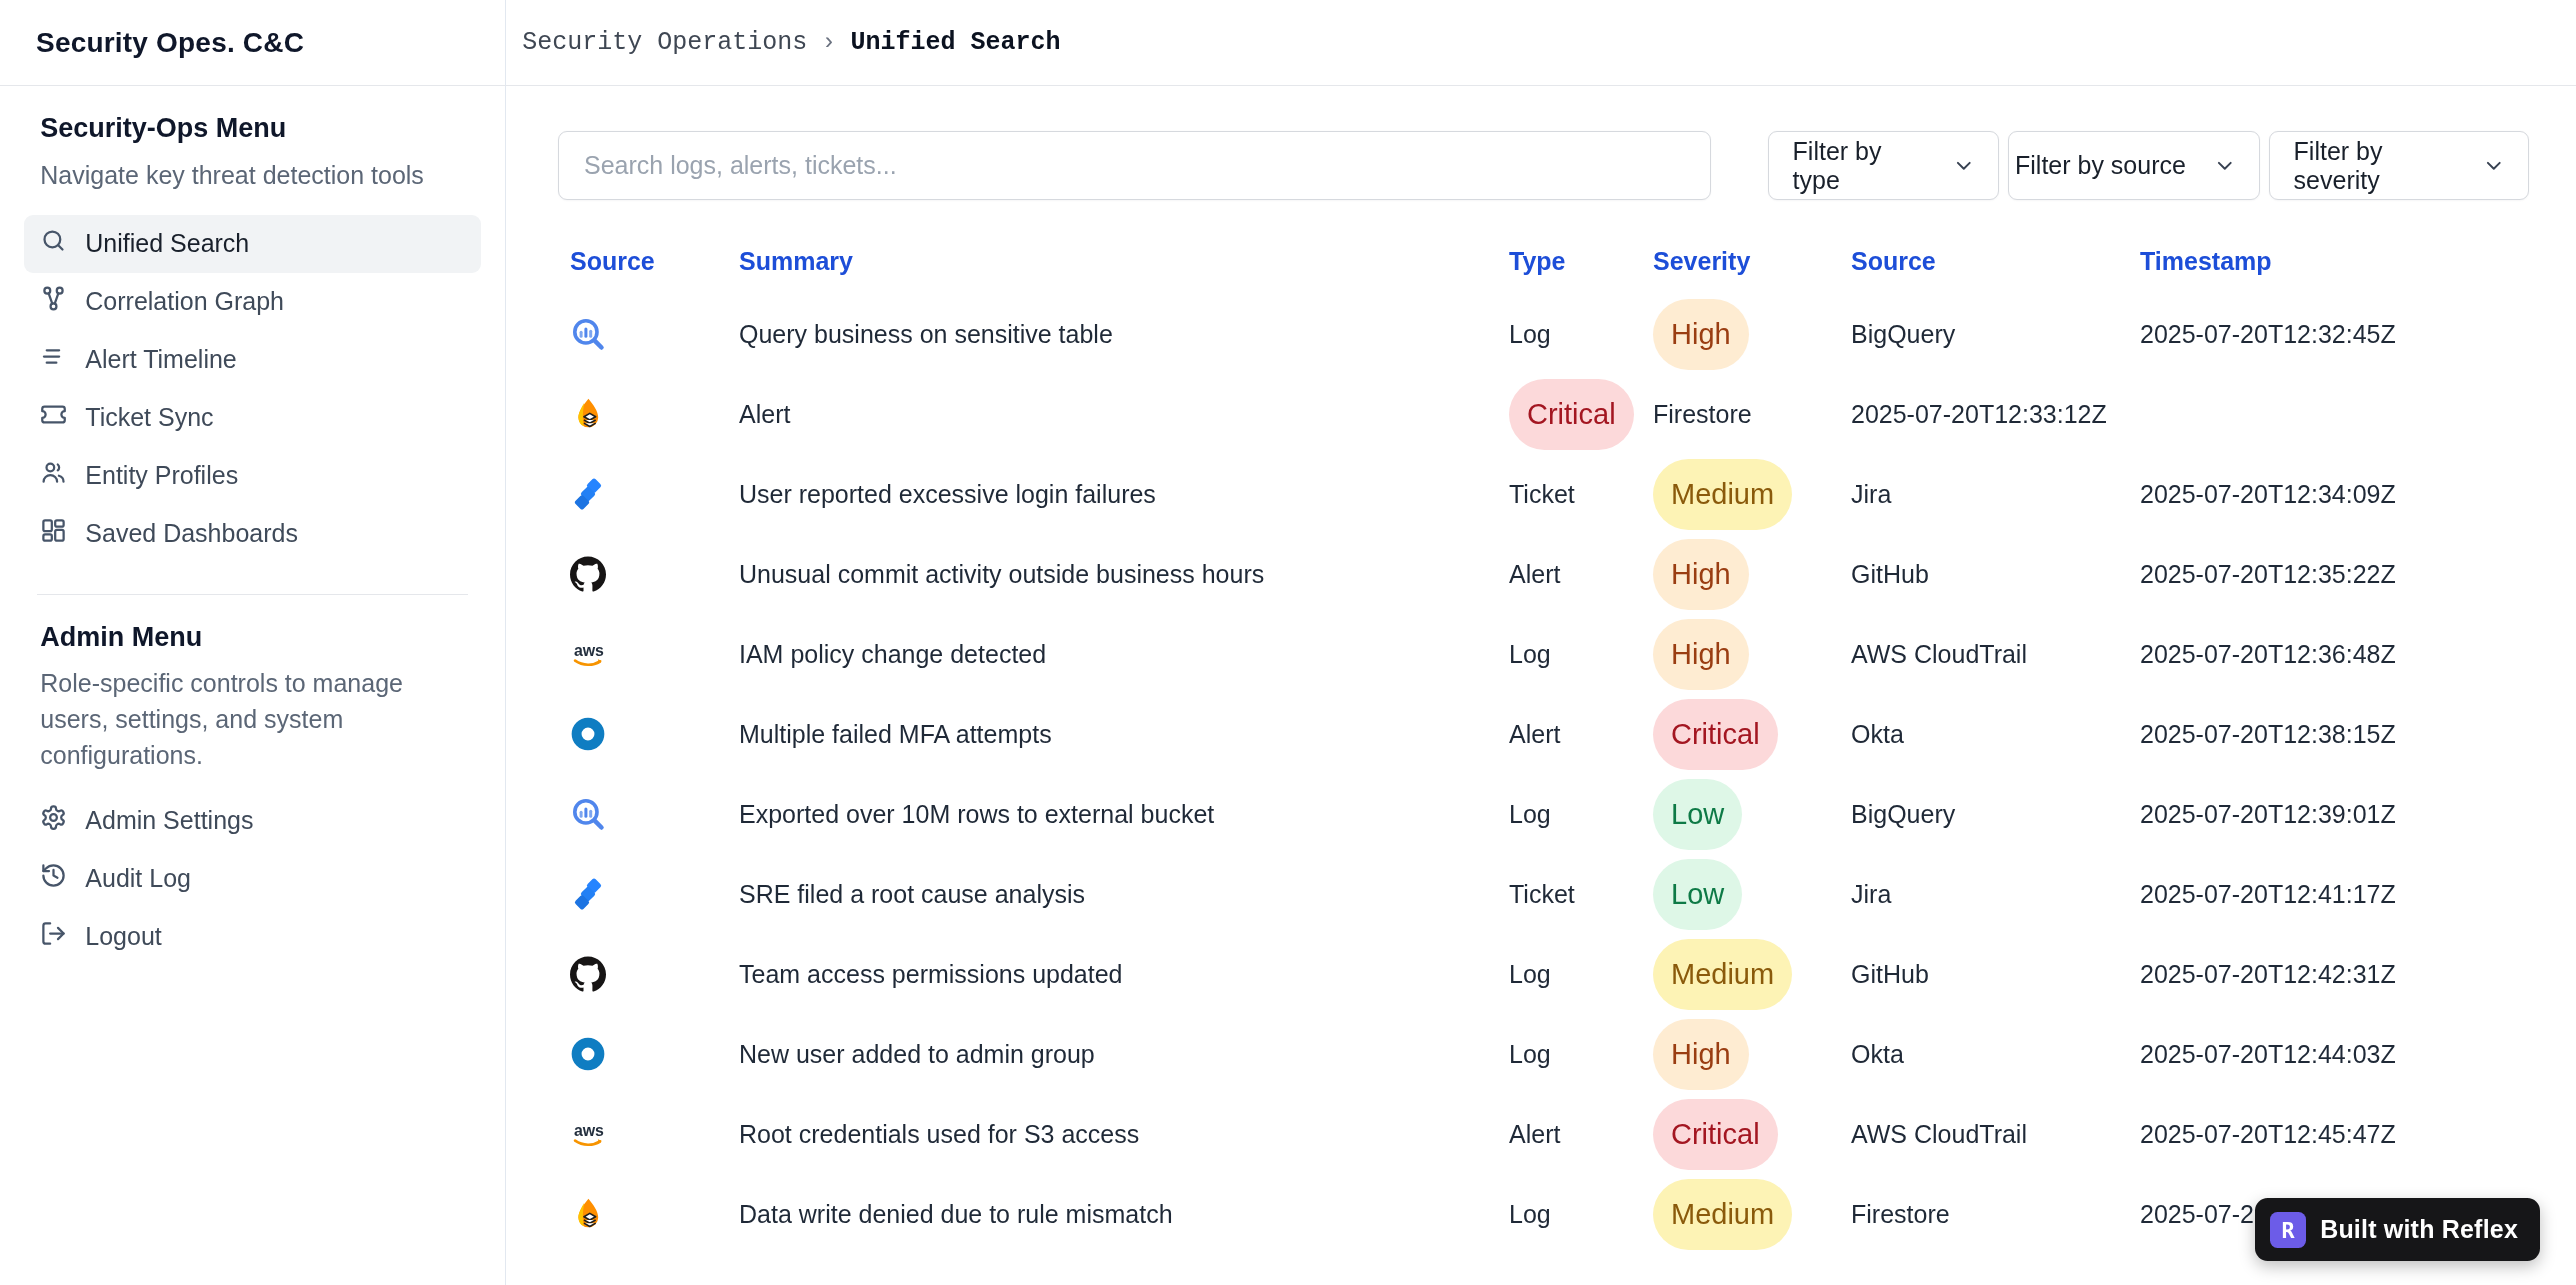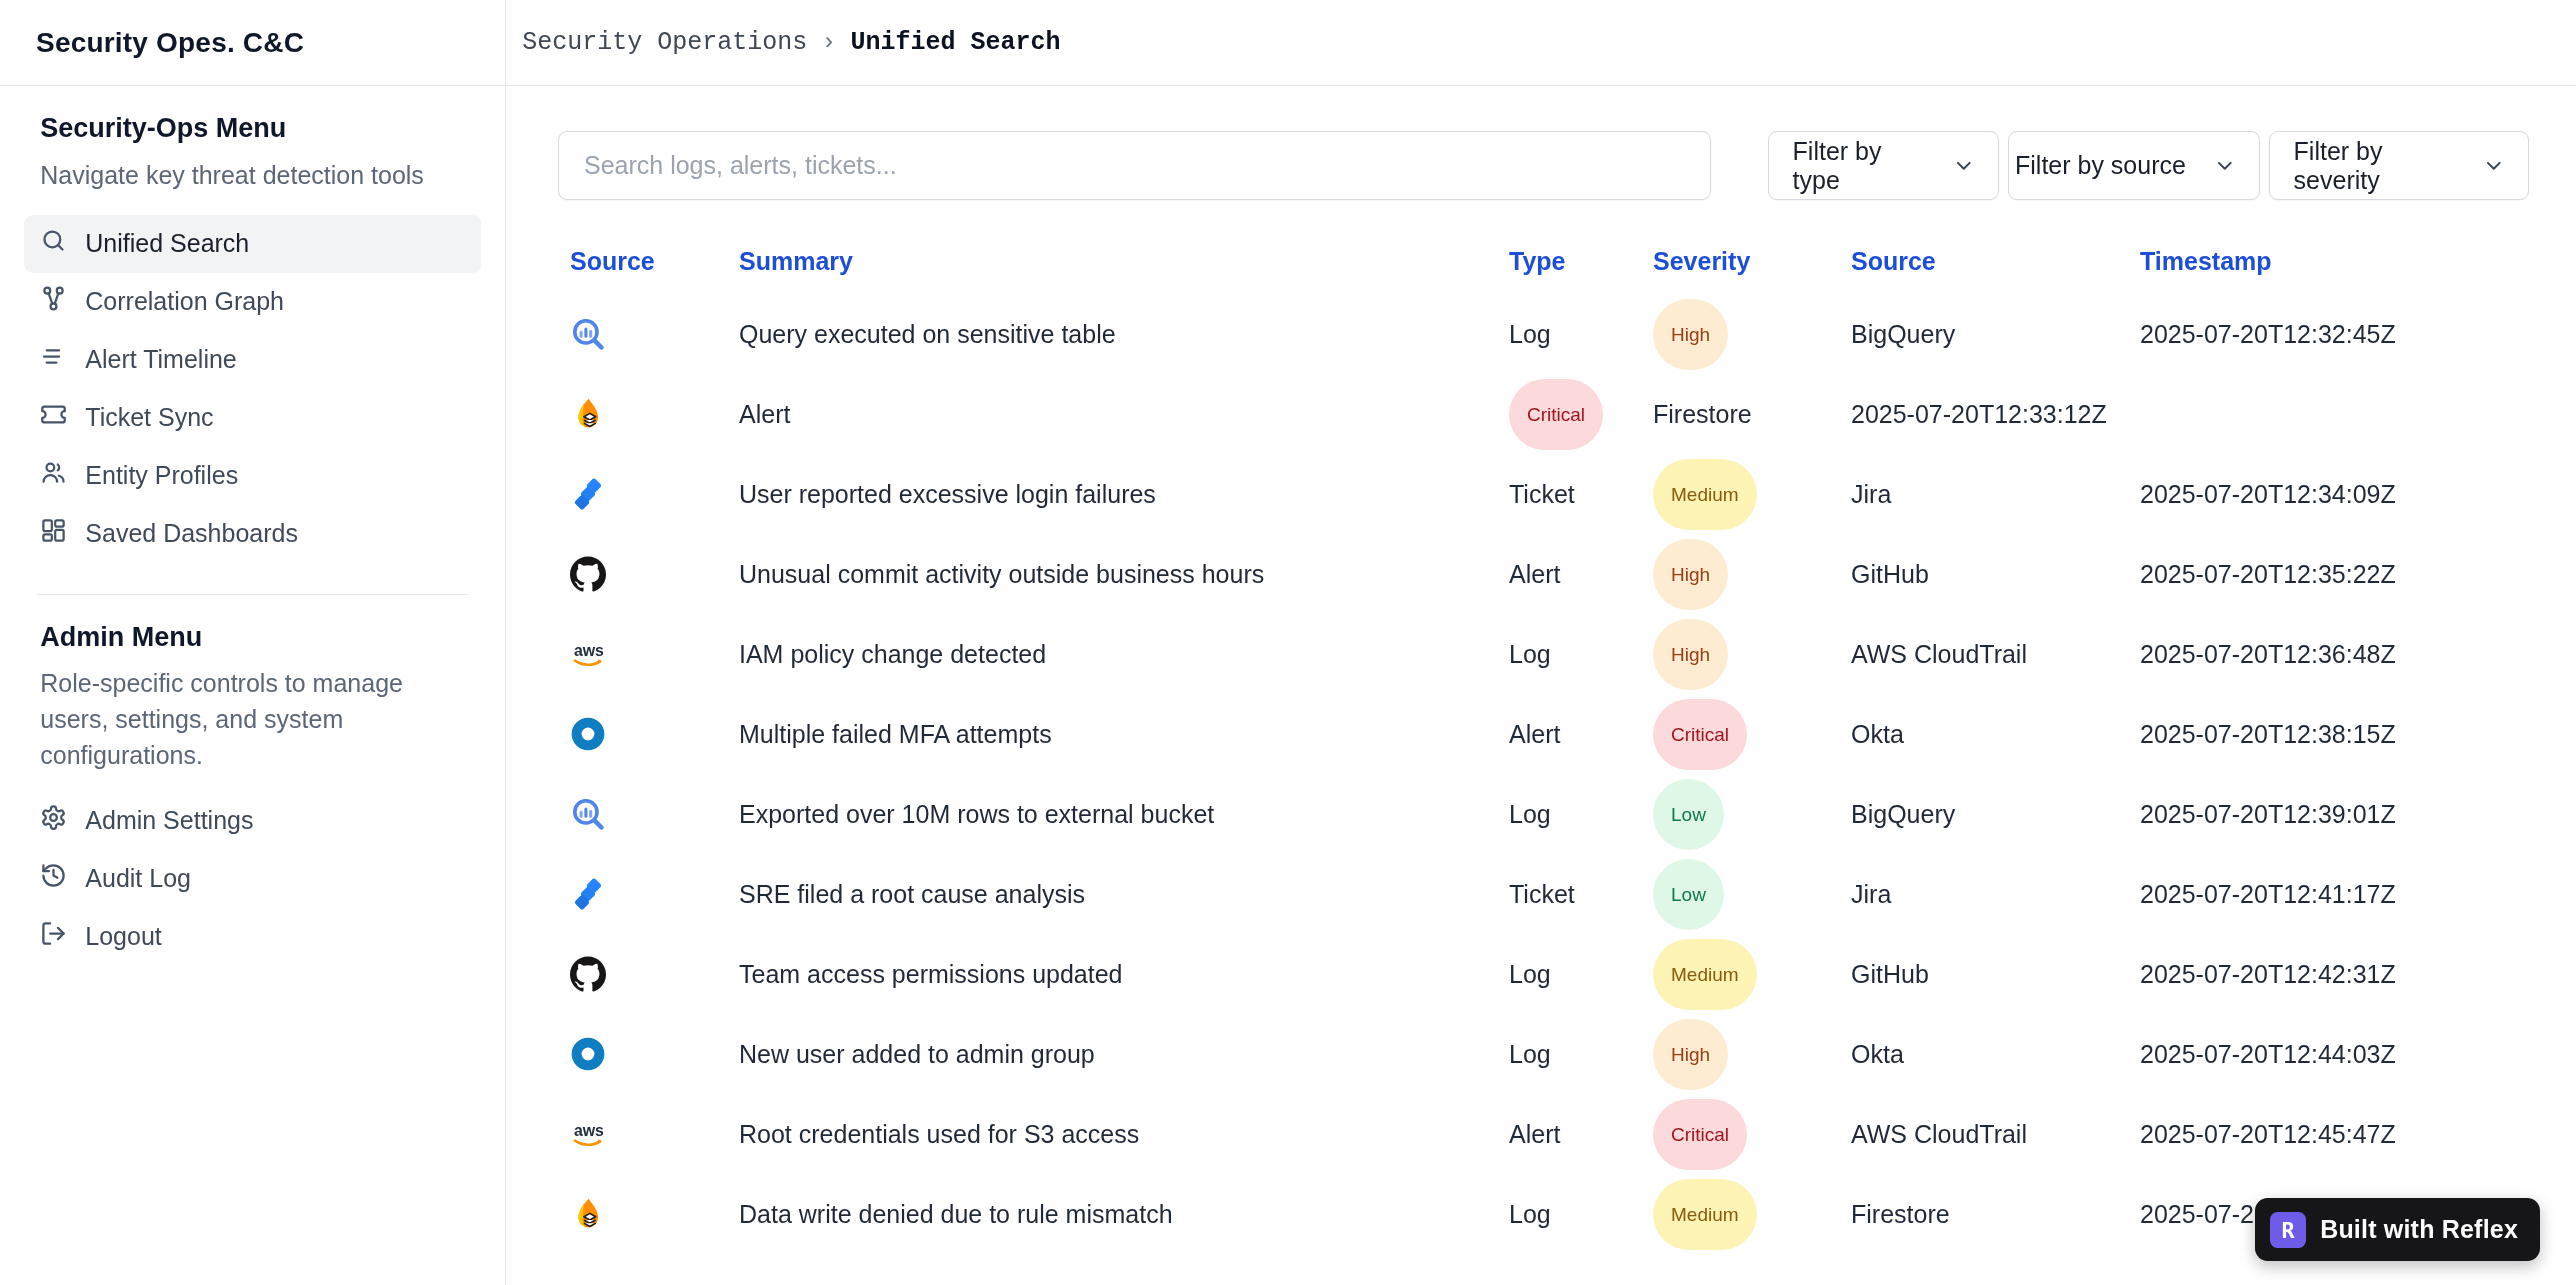--- a/index.html
+++ b/index.html
@@ -48,21 +48,21 @@
   .filter svg { width:23.6px; height:23.6px; margin-left:20px; }
   .filter.w1 { width:231px; } .filter.w2 { width:252px;padding-left:6px; } .filter.w3 { width:260px; }
 
   .table { margin:38px 47px 0 64px; }
   .thead, .trow { display:grid;
     grid-template-columns:169px 770px 144px 198px 289px 1fr; align-items:center; }
   .thead { height:47px; margin-bottom:9px; font-size:25px; font-weight:700; color:#1d4ed8; }
   .trow { height:80px; font-size:25px; color:#1f2937; }
   .cell-icon svg { width:36px; height:36px; display:block; }
   .sev-badge { display:inline-block; padding:20px 18px; border-radius:9063px;
-               font-size:19px; font-weight:500; line-height:31px; }
+               font-size:29px; font-weight:500; line-height:31px; }
 
   
   .reflex-badge { position:absolute; right:36px; bottom:23.6px; height:63px;
                   background:#161618; border-radius:12.7px; display:flex; align-items:center;
                   gap:14.5px; padding:0 22px 0 14.5px; z-index:10; cursor:pointer;
                   box-shadow:0 5.4px 16.3px rgba(0,0,0,.25); }
   .reflex-badge svg { width:36px; height:36px; }
   .reflex-label { color:#fff; font-size:25px; font-weight:700; letter-spacing:0.2px; }
 </style>
 </head>
@@ -209,21 +209,21 @@
           <div class="trow">
     <div class="cell-icon">
               <svg viewBox="0 0 24 24" fill="none">
                 <circle cx="10.6" cy="10.6" r="7.4" stroke="#5086ec" stroke-width="2.4"></circle>
                 <path d="m16.6 16.6 4.4 4.4" stroke="#5086ec" stroke-width="3" stroke-linecap="round"></path>
                 <path d="M7.4 10.9v2.6" stroke="#7ea6f0" stroke-width="2" stroke-linecap="round"></path>
                 <path d="M10.6 8.7v4.8" stroke="#5086ec" stroke-width="2" stroke-linecap="round"></path>
                 <path d="M13.8 10.1v3.4" stroke="#7ea6f0" stroke-width="2" stroke-linecap="round"></path>
               </svg>
             </div>
-    <div>Query executed on sensitive table</div>
+    <div>Query business on sensitive table</div>
     <div>Log</div>
     <div><span class="sev-badge" style="background: rgb(254, 236, 210); color: rgb(154, 61, 18);">High</span></div>
     <div>BigQuery</div>
     <div>2025-07-20T12:32:45Z</div>
   </div>
           <div class="trow">
     <div class="cell-icon">
               <svg viewBox="0 0 24 24">
                 <path d="M12.3 1.8C9.2 5.6 5.6 10.2 5.6 14.3a6.6 6.6 0 0 0 13.2 0c0-4.1-3.4-8.7-6.5-12.5Z" fill="#ff8f00"></path>
                 <path d="M9.4 4.6C7.6 7.7 5.6 11.4 5.6 14.3a6.6 6.6 0 0 0 3.6 5.9c-1-4.5-.6-10.5.2-15.6Z" fill="#ffc400"></path>

